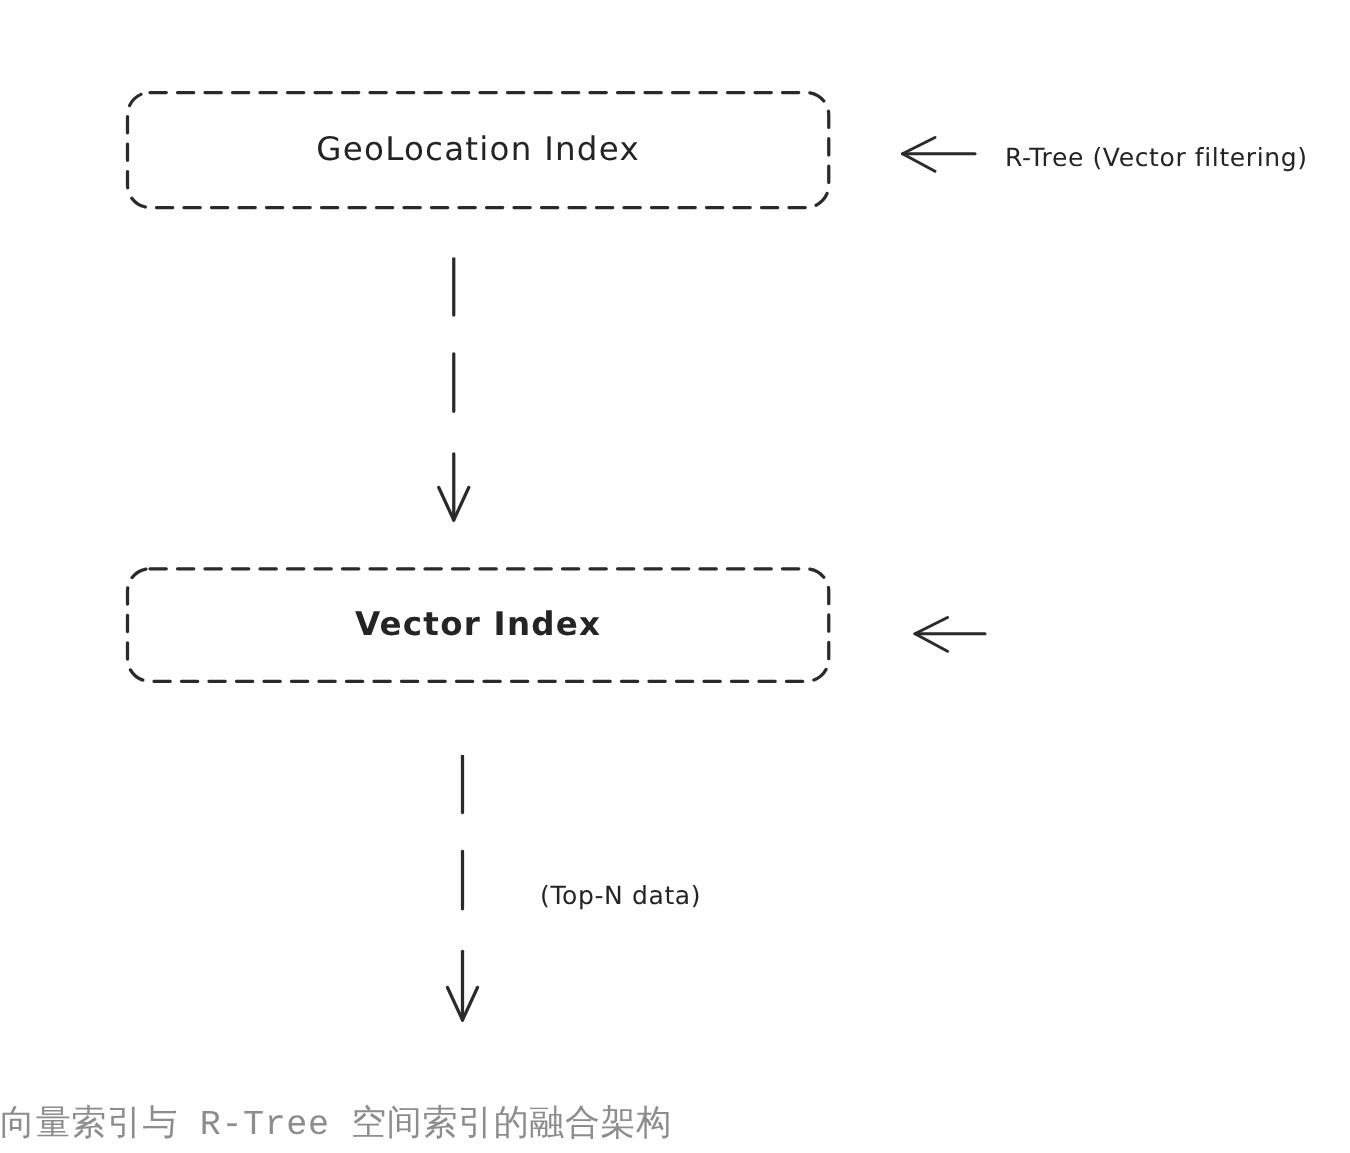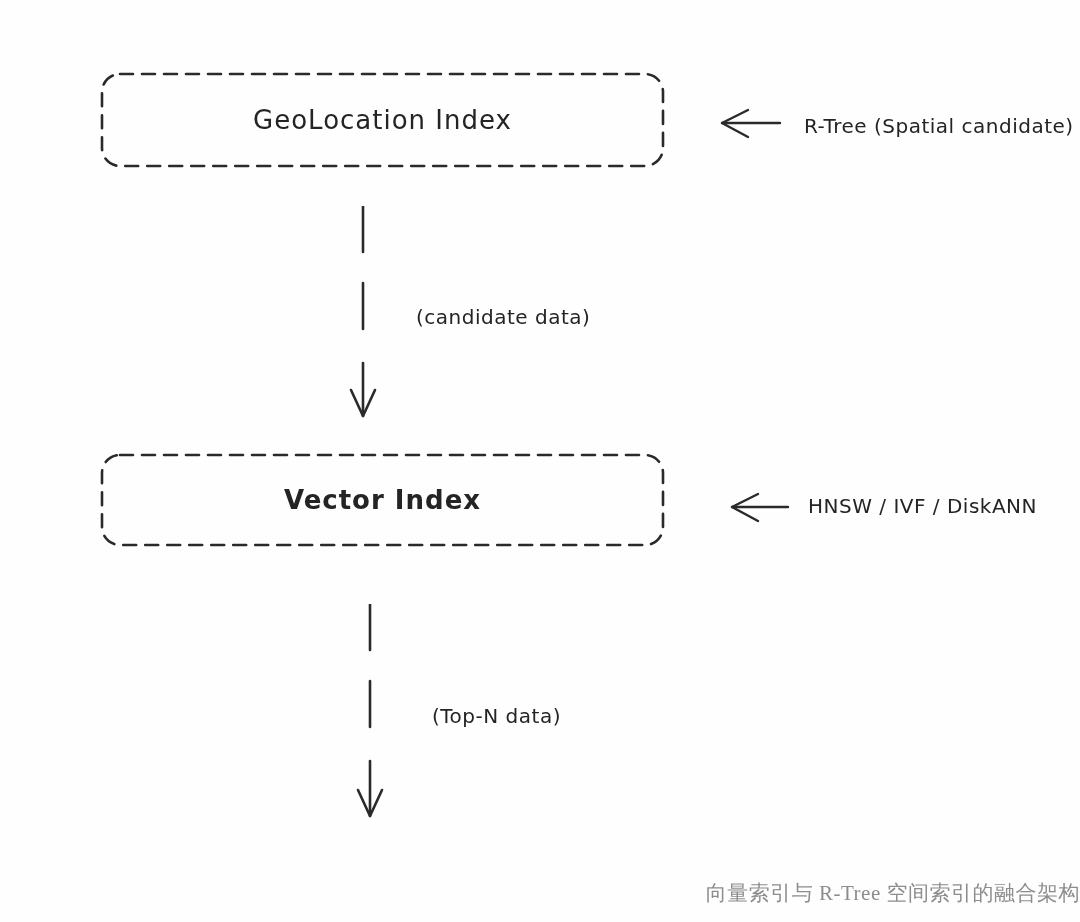--- a/index.html
+++ b/index.html
@@ -52,24 +52,24 @@
     letter-spacing:0.5px;
     color:var(--text);
     white-space:nowrap;
     line-height:28px;
   }
   .caption{
     position:absolute;
     left:0;
     top:879px;
     width:100%;
-    text-align:right;
-    font-size:21px;
+    text-align:left;
+    font-size:28px;
     color:var(--caption);
-    font-family:Liberation Serif, serif;
+    font-family:Liberation Mono, monospace;
     letter-spacing:0.5px;
   }
   svg .ink{
     stroke:var(--stroke);
     fill:none;
     stroke-linecap:round;
     stroke-linejoin:round;
   }
 </style>
 </head>
@@ -81,41 +81,39 @@
     <svg width="565" height="96" viewBox="0 0 565 96">
       <rect class="ink" x="2" y="2" width="561" height="92" rx="18" ry="18" stroke-width="2.6" stroke-dasharray="13 9"></rect>
     </svg>
     <div class="node-label">GeoLocation Index</div>
   </div>
 
   <svg class="abs" style="left:712px; top:103px;" width="80" height="40" viewBox="0 0 80 40">
     <path class="ink" stroke-width="2.4" d="M10 20 L68 20"></path>
     <path class="ink" stroke-width="2.4" d="M36 7 L10 20 L36 34"></path>
   </svg>
-  <div class="annot-label" style="left:804px; top:112px;">R-Tree (Spatial candidate)</div>
+  <div class="annot-label" style="left:804px; top:112px;">R-Tree (Vector filtering)</div>
 
   <svg class="abs" style="left:335px; top:206px;" width="56" height="216" viewBox="0 0 56 216">
     <path class="ink" stroke-width="2.6" stroke-dasharray="46 31" d="M28 0 L28 126"></path>
     <path class="ink" stroke-width="2.6" d="M28 157 L28 210"></path>
     <path class="ink" stroke-width="2.6" d="M16 184 L28 210 L40 184"></path>
   </svg>
-  <div class="flow-label" style="left:416px; top:303px;">(candidate data)</div>
 
   <div class="node" style="left:100px; top:453px; width:565px; height:94px;font-weight:bold;">
     <svg width="565" height="94" viewBox="0 0 565 94">
       <rect class="ink" x="2" y="2" width="561" height="90" rx="18" ry="18" stroke-width="2.6" stroke-dasharray="13 9"></rect>
     </svg>
     <div class="node-label">Vector Index</div>
   </div>
 
   <svg class="abs" style="left:722px; top:487px;" width="76" height="40" viewBox="0 0 76 40">
     <path class="ink" stroke-width="2.4" d="M10 20 L66 20"></path>
     <path class="ink" stroke-width="2.4" d="M36 7 L10 20 L36 34"></path>
   </svg>
-  <div class="annot-label" style="left:808px; top:492px;">HNSW / IVF / DiskANN</div>
 
   <svg class="abs" style="left:342px; top:604px;" width="56" height="218" viewBox="0 0 56 218">
     <path class="ink" stroke-width="2.6" stroke-dasharray="46 31" d="M28 0 L28 126"></path>
     <path class="ink" stroke-width="2.6" d="M28 157 L28 212"></path>
     <path class="ink" stroke-width="2.6" d="M16 186 L28 212 L40 186"></path>
   </svg>
   <div class="flow-label" style="left:432px; top:702px;">(Top-N data)</div>
 
   <div class="caption">向量索引与 R-Tree 空间索引的融合架构</div>
 

